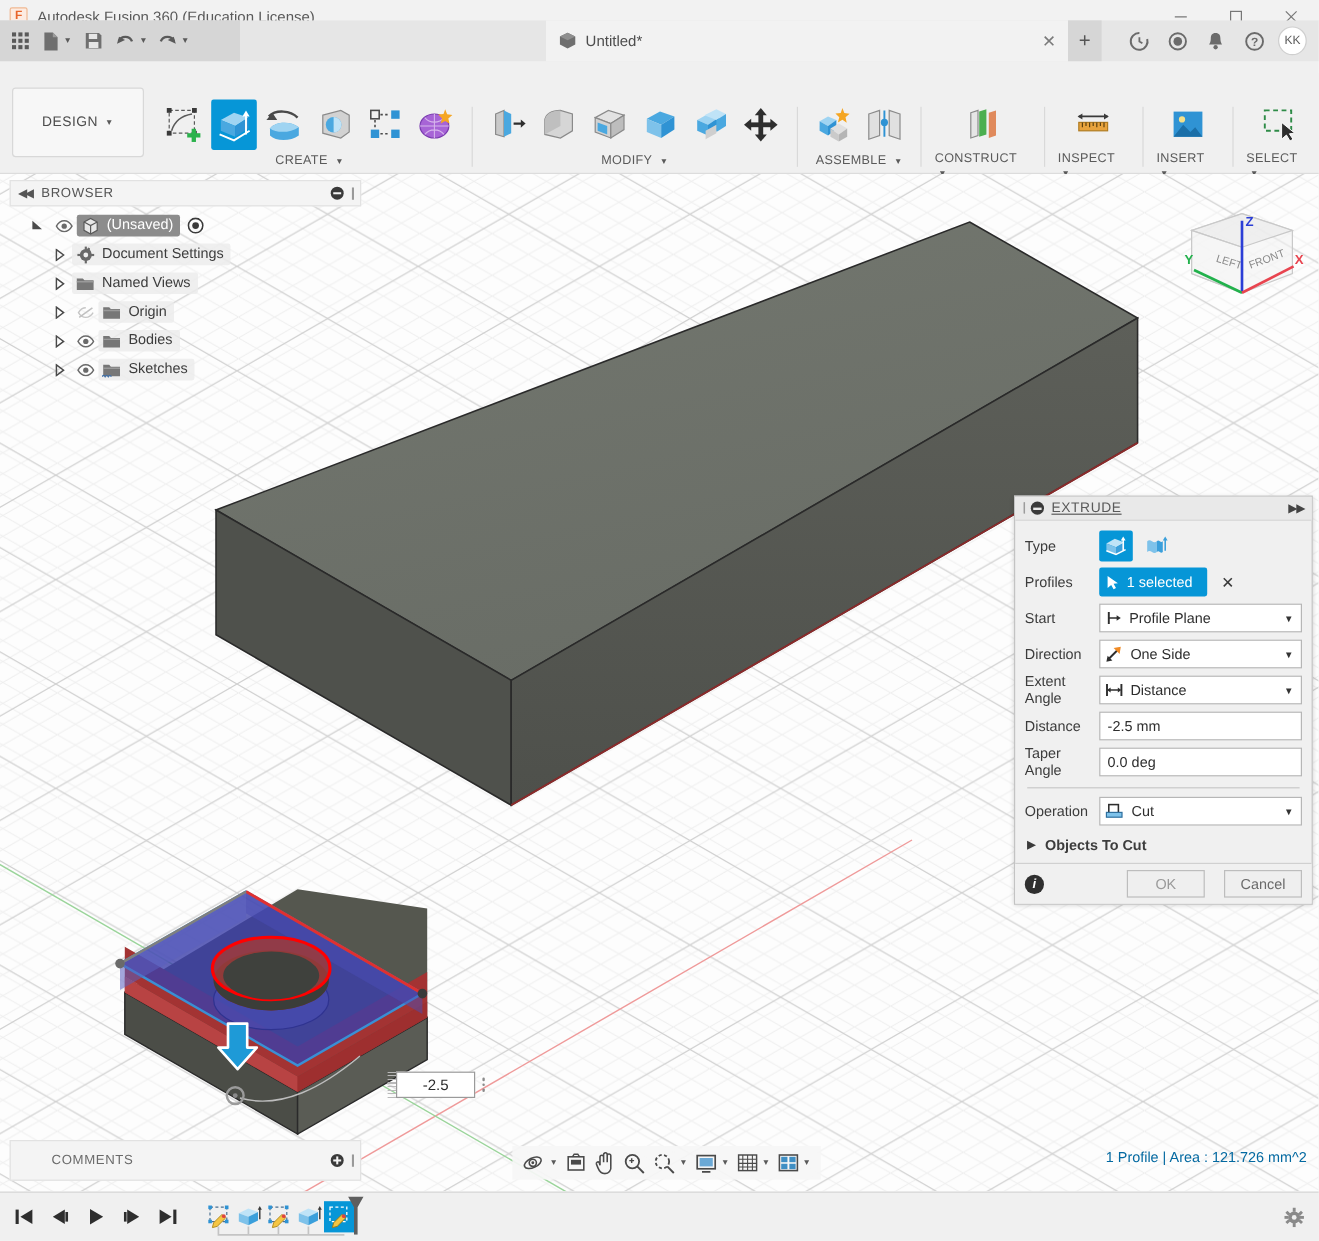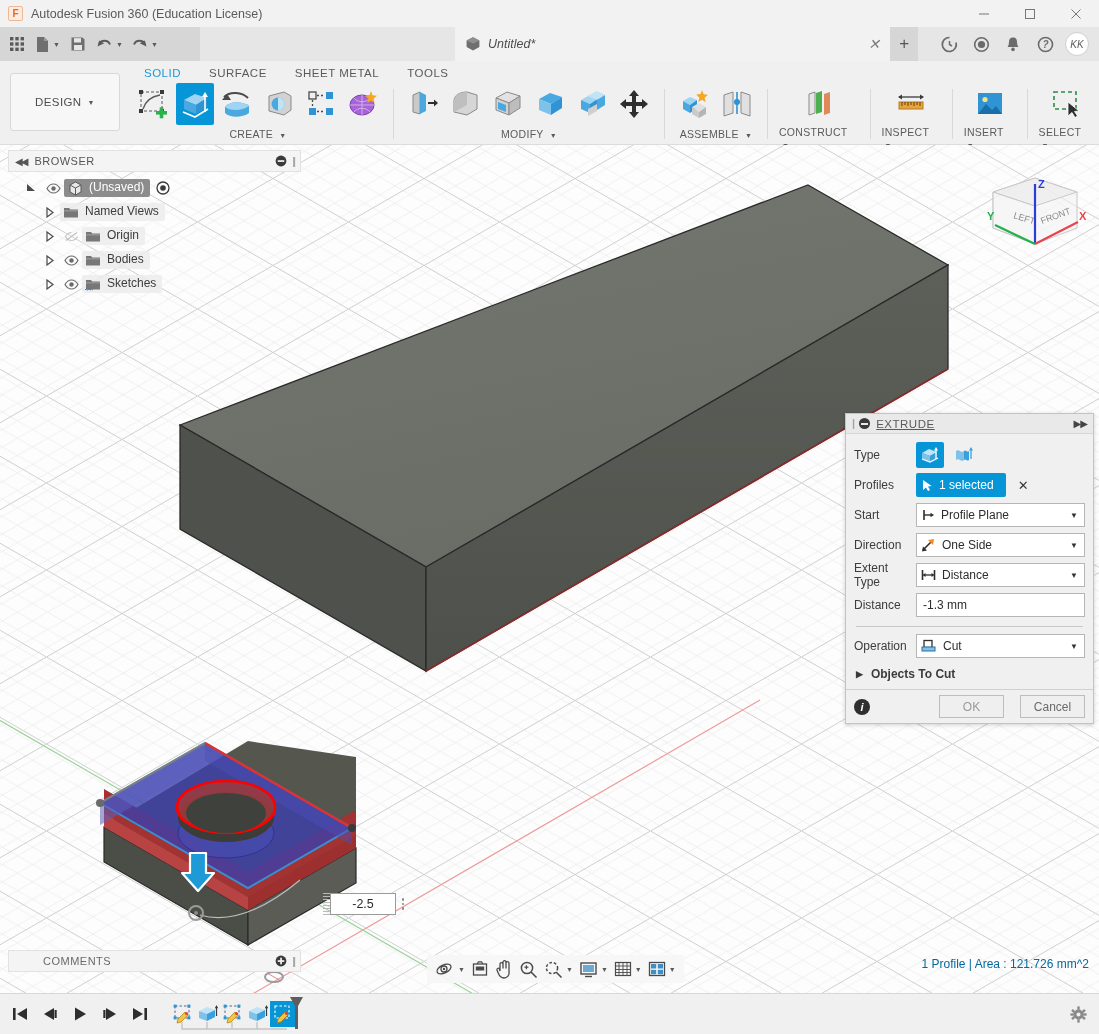--- a/index.html
+++ b/index.html
@@ -24,23 +24,22 @@
   }
   .tb-title{font-size:12.5px;color:#5a5a5a;}
   .tb-winctl{position:absolute;right:0;top:0;display:flex;height:27px;}
   .tb-winctl div{
     width:46px;height:27px;display:flex;align-items:center;justify-content:center;
     color:#808080;font-size:13px;
   }
 
   
   .appbar{
-    position:absolute;left:0;top:27px;width:1099px;height:34px;
+    position:absolute;left:0;top:17px;width:1099px;height:34px;
     background:#e6e6e6;
-    font-style:italic;
   }
   .qat{
     position:absolute;left:0;top:0;height:34px;width:200px;
     background:#d6d6d6;display:flex;align-items:center;gap:2px;padding-left:4px;
   }
   .qbtn{
     height:28px;min-width:26px;display:flex;align-items:center;justify-content:center;
     color:#5a5a5a;cursor:default;padding:0 3px;
   }
   .caret{font-size:7px;margin-left:3px;color:#5a5a5a;}
@@ -189,21 +188,21 @@
   }
   .valbox .vin{
     width:66px;height:22px;background:#fff;border:1px solid #9a9a9a;
     display:flex;align-items:center;justify-content:center;font-size:12.5px;color:#2b2b2b;
   }
   .valbox .vdots{width:14px;display:flex;flex-direction:column;align-items:center;gap:2px;}
   .valbox .vdots i{width:2.5px;height:2.5px;border-radius:50%;background:#8a8a8a;display:block;}
 
   
   .comments{
-    position:absolute;left:8px;top:805px;width:293px;height:22px;
+    position:absolute;left:8px;top:805px;width:293px;height:34px;
     background:#f4f4f4;border:1px solid #e2e2e2;display:flex;align-items:center;padding:0 6px;
   }
   .comments .ctitle{font-size:11px;color:#6a6a6a;letter-spacing:.5px;margin-left:28px;}
   .comments .cr{margin-left:auto;display:flex;align-items:center;gap:5px;color:#444;}
 
   
   .navbar{
     position:absolute;left:427px;top:810px;height:28px;
     background:rgba(246,246,246,.92);display:flex;align-items:center;padding:0 6px;gap:2px;
   }
@@ -342,26 +341,20 @@
     <div class="avatar">KK</div>
   </div>
 </div>
 
 <div class="ribbon">
   <div class="design-btn">
     <span>DESIGN</span>
     <span class="caret" style="margin-left:6px">▼</span>
   </div>
 
-  <div class="tabs">
-    <div class="tb active">SOLID</div>
-    <div class="tb">SURFACE</div>
-    <div class="tb">SHEET METAL</div>
-    <div class="tb">TOOLS</div>
-  </div>
 
   <div class="rib-groups">
 
     <div class="rgroup">
       <div class="icons">
         <div class="ricon">
           <svg width="34" height="34" viewBox="0 0 34 34">
             <rect x="5" y="5" width="21" height="19" fill="none" stroke="#5a5a5a" stroke-width="1" stroke-dasharray="3 2"></rect>
             <path d="M7 22 C10 12 18 9 24 8" stroke="#5a5a5a" stroke-width="1.3" fill="none"></path>
             <g fill="#3a3a3a">
@@ -749,20 +742,43 @@
           <span>(Unsaved)</span>
         </span>
         <span style="margin-left:6px">
           <svg width="14" height="14" viewBox="0 0 14 14">
               <circle cx="7" cy="7" r="6" fill="none" stroke="#3a3a3a" stroke-width="1.3"></circle>
               <circle cx="7" cy="7" r="2.8" fill="#3a3a3a"></circle>
             </svg>
         </span>
       </div>
 
+      <div class="tr-row" style="padding-left:30px">
+        <span class="tw">
+          <svg width="11" height="11" viewBox="0 0 11 11">
+              <path d="M3 1 L9 5.5 L3 10 Z" fill="none" stroke="#4a4a4a" stroke-width="1.2"></path>
+            </svg>
+        </span>
+        <span class="tr-chip">
+          <span class="tr-ico">
+            <svg width="15" height="15" viewBox="0 0 15 15">
+                <path d="M7.5 2 l1.3 .3 .9 -1 1.4 .8 -.3 1.3 1 .9 -.8 1.4 -1.3 -.3 -.9 1 -1.4 -.8 .3 -1.3z" fill="#6a6a6a"></path>
+                <circle cx="7.5" cy="7.5" r="5" fill="#6a6a6a"></circle>
+                <circle cx="7.5" cy="7.5" r="2" fill="#f0f0f0"></circle>
+                <g fill="#6a6a6a">
+                  <rect x="6.6" y="0.5" width="1.8" height="3"></rect>
+                  <rect x="6.6" y="11.5" width="1.8" height="3"></rect>
+                  <rect x="0.5" y="6.6" width="3" height="1.8"></rect>
+                  <rect x="11.5" y="6.6" width="3" height="1.8"></rect>
+                </g>
+              </svg>
+          </span>
+          <span>Document Settings</span>
+        </span>
+      </div>
 
       <div class="tr-row" style="padding-left:30px">
         <span class="tw">
           <svg width="11" height="11" viewBox="0 0 11 11">
               <path d="M3 1 L9 5.5 L3 10 Z" fill="none" stroke="#4a4a4a" stroke-width="1.2"></path>
             </svg>
         </span>
         <span class="tr-chip">
           <span class="tr-ico">
             <svg width="16" height="13" viewBox="0 0 16 13">
@@ -918,43 +934,49 @@
                 <path d="M1 13.5 l1 -5 l4 4 z" fill="#2e2e2e"></path>
                 <path d="M13 1 l-1 6 l-5 -5 z" fill="#f08a24"></path>
               </svg>
             <span class="cv">One Side</span>
             <span class="arw">▼</span>
           </div>
         </div>
       </div>
 
       <div class="frow">
-        <div class="flabel">Extent Type</div>
+        <div class="flabel">Extent Angle</div>
         <div class="fctl">
           <div class="combo">
             <svg width="15" height="14" viewBox="0 0 15 14">
                 <line x1="1.5" y1="2" x2="1.5" y2="12" stroke="#2e2e2e" stroke-width="1.6"></line>
                 <line x1="13.5" y1="2" x2="13.5" y2="12" stroke="#2e2e2e" stroke-width="1.6"></line>
                 <line x1="3" y1="7" x2="12" y2="7" stroke="#2e2e2e" stroke-width="1.3"></line>
                 <path d="M1.5 7 l3 -2 v4 z" fill="#2e2e2e"></path>
                 <path d="M13.5 7 l-3 -2 v4 z" fill="#2e2e2e"></path>
               </svg>
             <span class="cv">Distance</span>
             <span class="arw">▼</span>
           </div>
         </div>
       </div>
 
       <div class="frow">
         <div class="flabel">Distance</div>
         <div class="fctl">
-          <div class="txtin">-1.3 mm</div>
-        </div>
-      </div>
-
+          <div class="txtin">-2.5 mm</div>
+        </div>
+      </div>
+
+      <div class="frow">
+        <div class="flabel">Taper Angle</div>
+        <div class="fctl">
+          <div class="txtin">0.0 deg</div>
+        </div>
+      </div>
 
       <div class="dlg-sep"></div>
 
       <div class="frow">
         <div class="flabel">Operation</div>
         <div class="fctl">
           <div class="combo">
             <svg width="16" height="15" viewBox="0 0 16 15">
                 <rect x="3" y="1.5" width="8" height="7" fill="none" stroke="#2e2e2e" stroke-width="1.3"></rect>
                 <rect x="1" y="8" width="13" height="4" fill="#7ec2ea" stroke="#2e6f9e" stroke-width="1"></rect>

